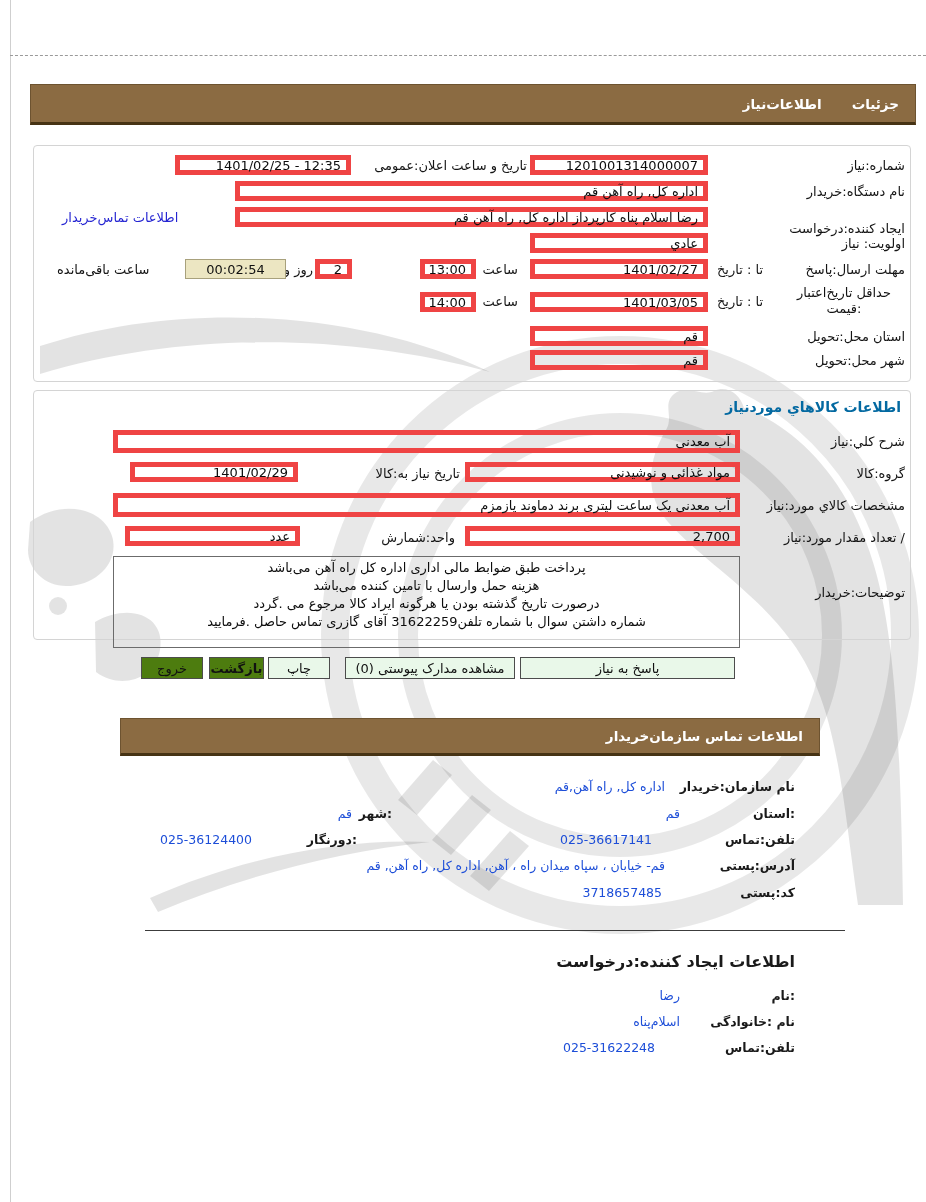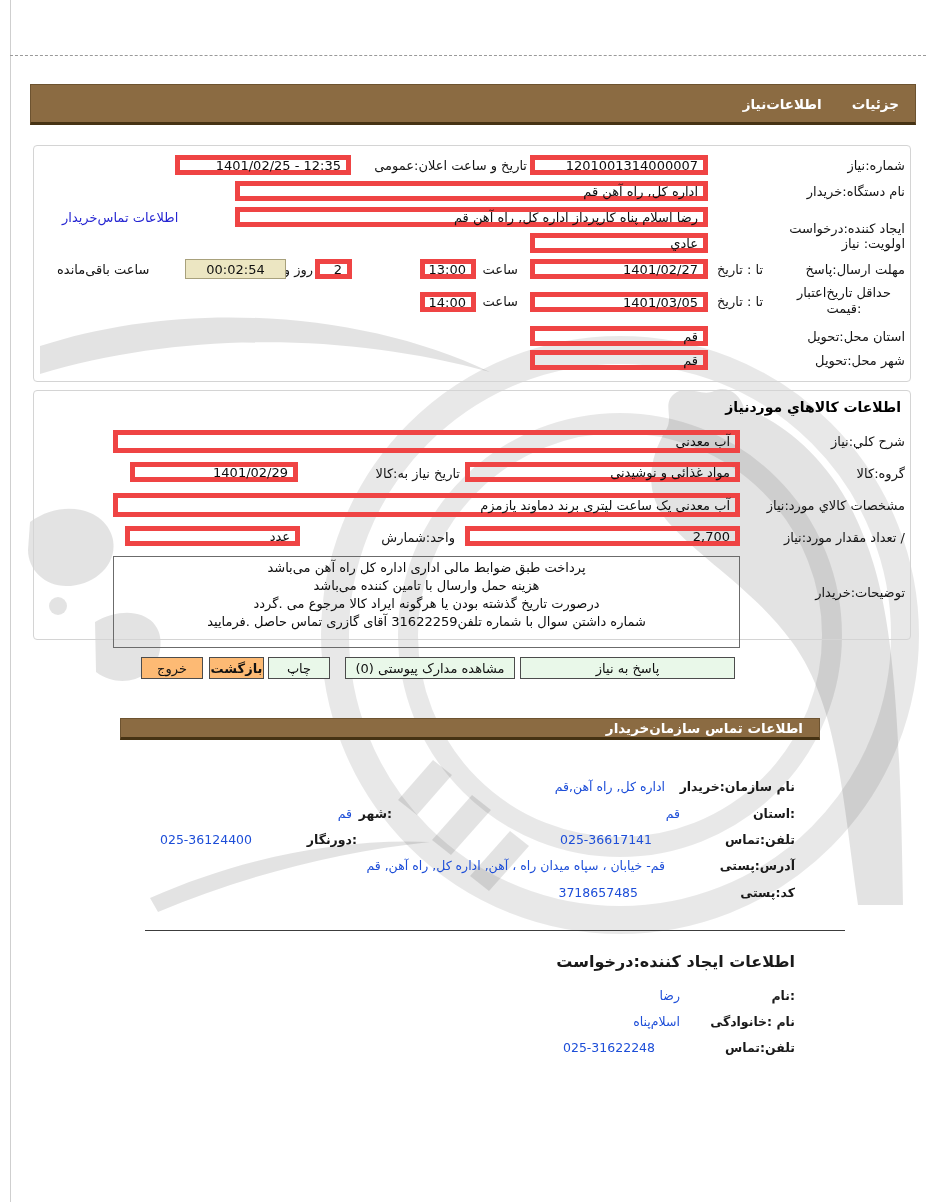--- a/index.html
+++ b/index.html
@@ -26,25 +26,25 @@
 
   .countdown { position:absolute; background:#ece6c2; border:1px solid #a8a17c; font-size:13px; color:#111;
                display:flex; align-items:center; justify-content:center; direction:ltr; }
 
   .notes { position:absolute; border:1px solid #6b6b6b; font-size:13px; color:#0d0d0d; text-align:center;
            line-height:18px; padding-top:2px; }
 
   .btn { position:absolute; height:22px; border:1px solid #4c4c4c; font-size:13px; color:#111;
          display:flex; align-items:center; justify-content:center; cursor:pointer; white-space:nowrap; }
   .btn.green { background:#e9f8e9; }
-  .btn.pink  { background:#fdba74; }
+  .btn.pink  { background:#4d7c0f; }
 
   .link { position:absolute; color:#2525d2; font-size:13px; cursor:pointer; white-space:nowrap; }
 
-  .stitle { position:absolute; font-weight:bold; font-size:14px; color:#000000; white-space:nowrap; }
+  .stitle { position:absolute; font-weight:bold; font-size:14px; color:#0369a1; white-space:nowrap; }
   .blbl { position:absolute; font-weight:bold; font-size:12.5px; color:#1a1a1a; white-space:nowrap; }
   .bval { position:absolute; font-size:12.5px; color:#1d4ed8; white-space:nowrap; }
   .bval.num { direction:ltr; }
 
   .hr { position:absolute; left:145px; top:930px; width:700px; height:0; border-top:1px solid #3c3c3c; }
 
   .plbl2 { position:absolute; right:20px; top:285px; width:124px; text-align:center; font-size:13px;
            line-height:16px; color:#141414; }
 </style>
 </head>
@@ -147,42 +147,42 @@
     <div>درصورت تاریخ گذشته بودن یا هرگونه ایراد کالا مرجوع می .گردد</div>
     <div>شماره داشتن سوال با شماره تلفن31622259 آقای گازری تماس حاصل .فرمایید</div>
   </div>
 
   <div class="btn green" style="left:520px; top:657px; width:215px;">پاسخ به نیاز</div>
   <div class="btn green" style="left:345px; top:657px; width:170px;">مشاهده مدارک پیوستی (0)</div>
   <div class="btn green" style="left:268px; top:657px; width:62px;">چاپ</div>
   <div class="btn pink" style="left:209px; top:657px; width:55px;font-weight:bold;">بازگشت</div>
   <div class="btn pink" style="left:141px; top:657px; width:62px;">خروج</div>
 
-  <div class="bar" style="left:120px; top:718px; width:700px; height:22px; padding:8px 16px;">
+  <div class="bar" style="left:120px; top:718px; width:700px; height:38px; padding:8px 16px;">
     <span>اطلاعات تماس سازمان‌خریدار</span>
   </div>
 
   <div class="blbl" style="right:131px; top:779px;">نام سازمان:خریدار</div>
   <div class="bval" style="right:261px; top:779px;">اداره کل, راه آهن,قم</div>
 
   <div class="blbl" style="right:131px; top:806px;">:استان</div>
   <div class="bval" style="right:246px; top:806px;">قم</div>
   <div class="blbl" style="right:534px; top:806px;">:شهر</div>
   <div class="bval" style="right:574px; top:806px;">قم</div>
 
   <div class="blbl" style="right:131px; top:832px;">تلفن:تماس</div>
   <div class="bval num" style="right:274px; top:832px;">025-36617141</div>
   <div class="blbl" style="right:569px; top:832px;">:دورنگار</div>
   <div class="bval num" style="right:674px; top:832px;">025-36124400</div>
 
   <div class="blbl" style="right:131px; top:858px;">آدرس:پستی</div>
   <div class="bval" style="right:261px; top:858px;">قم- خیابان ، سپاه میدان راه ، آهن, اداره کل, راه آهن, قم</div>
 
   <div class="blbl" style="right:131px; top:885px;">کد:پستی</div>
-  <div class="bval num" style="right:288px; top:885px;">3718657485</div>
+  <div class="bval num" style="right:264px; top:885px;">3718657485</div>
 
   <div class="hr"></div>
 
   <div class="blbl" style="right:131px; top:952px; font-size:16px;">اطلاعات ایجاد کننده:درخواست</div>
 
   <div class="blbl" style="right:131px; top:988px;">:نام</div>
   <div class="bval" style="right:246px; top:988px;">رضا</div>
 
   <div class="blbl" style="right:131px; top:1014px;">نام :خانوادگی</div>
   <div class="bval" style="right:246px; top:1014px;">اسلام‌پناه</div>

